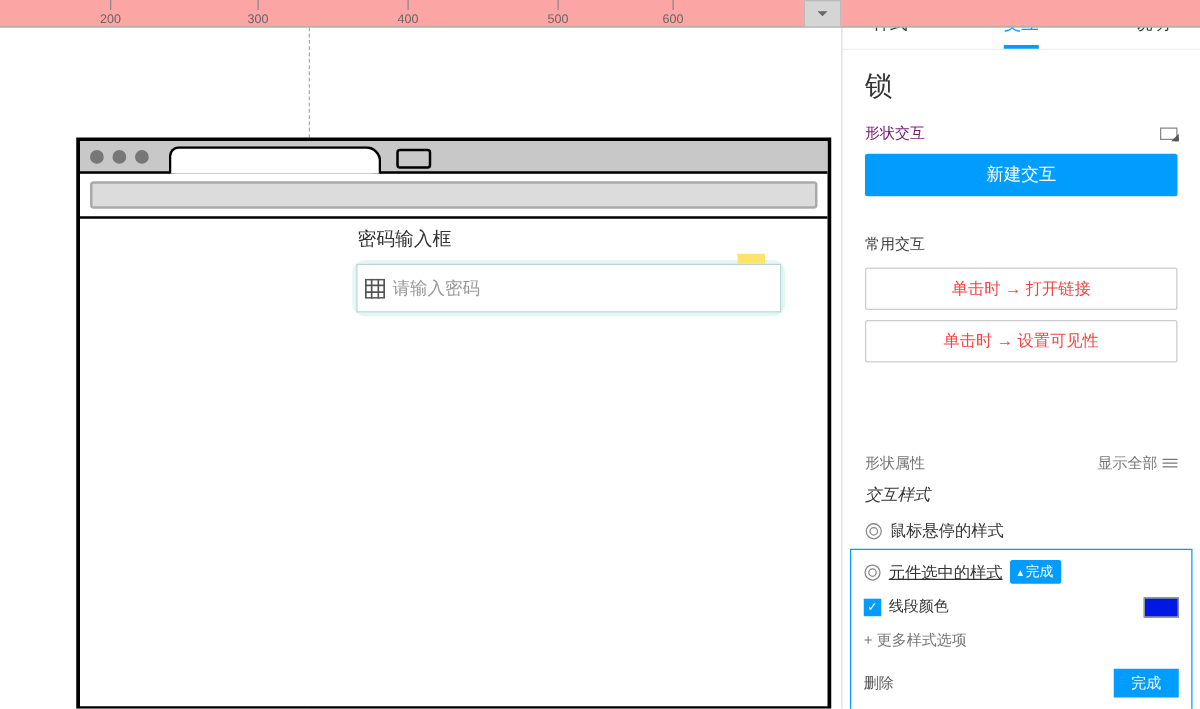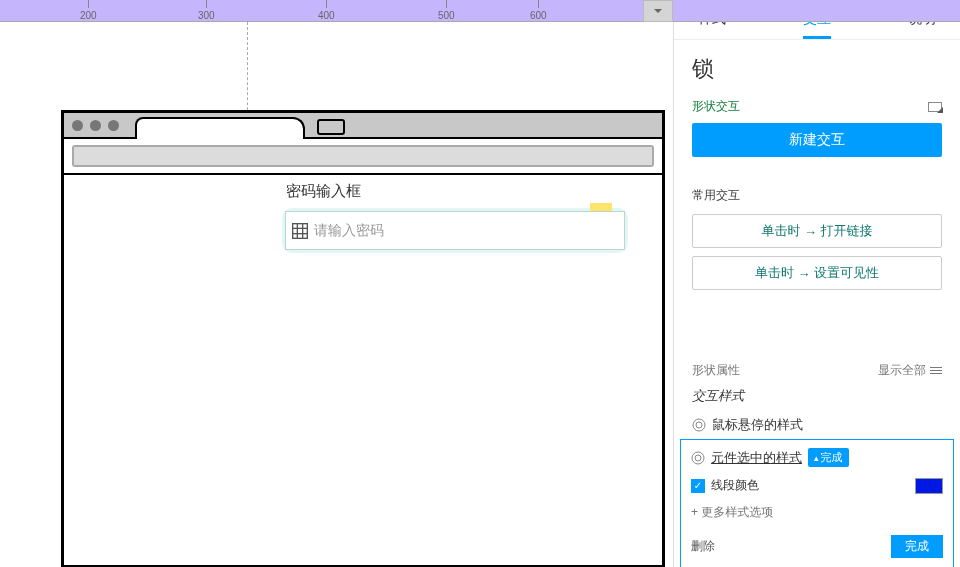--- a/index.html
+++ b/index.html
@@ -11,21 +11,21 @@
       height: 567px;
       position: relative;
       overflow: hidden;
       color: #333;
     }
     
     .ruler-h {
       position: absolute;
       top: 0; left: 0; right: 0;
       height: 22px;
-      background: #c4b5fd;
+      background: #fca5a5;
       border-bottom: 1px solid #aaa;
       overflow: hidden;
       z-index: 5;
     }
     .ruler-tick {
       position: absolute;
       top: 0;
       font-size: 10px;
       color: #666;
     }
@@ -160,21 +160,21 @@
     .panel-body { padding: 14px 18px; }
     .widget-name {
       font-size: 22px;
       margin-bottom: 14px;
     }
     .section-head {
       display: flex;
       justify-content: space-between;
       align-items: center;
       font-size: 12px;
-      color: #15803d;
+      color: #701a75;
       margin: 12px 0 8px 0;
       font-family: Liberation Mono, monospace;
     }
     .new-collapse-icon {
       width: 14px; height: 10px;
       border: 1px solid #888;
       position: relative;
     }
     .new-collapse-icon::after {
       content: '';
@@ -200,21 +200,21 @@
       font-size: 12px;
       color: #404040;
       margin: 30px 0 10px 0;
     }
     .btn-outline {
       background: #fff;
       border: 1px solid #ccc;
       width: 100%;
       padding: 7px 0;
       font-size: 13px;
-      color: #0f766e;
+      color: #ef4444;
       cursor: pointer;
       margin-bottom: 8px;
       border-radius: 2px;
     }
     .prop-section-head {
       display: flex;
       justify-content: space-between;
       align-items: center;
       font-size: 12px;
       color: #777;

